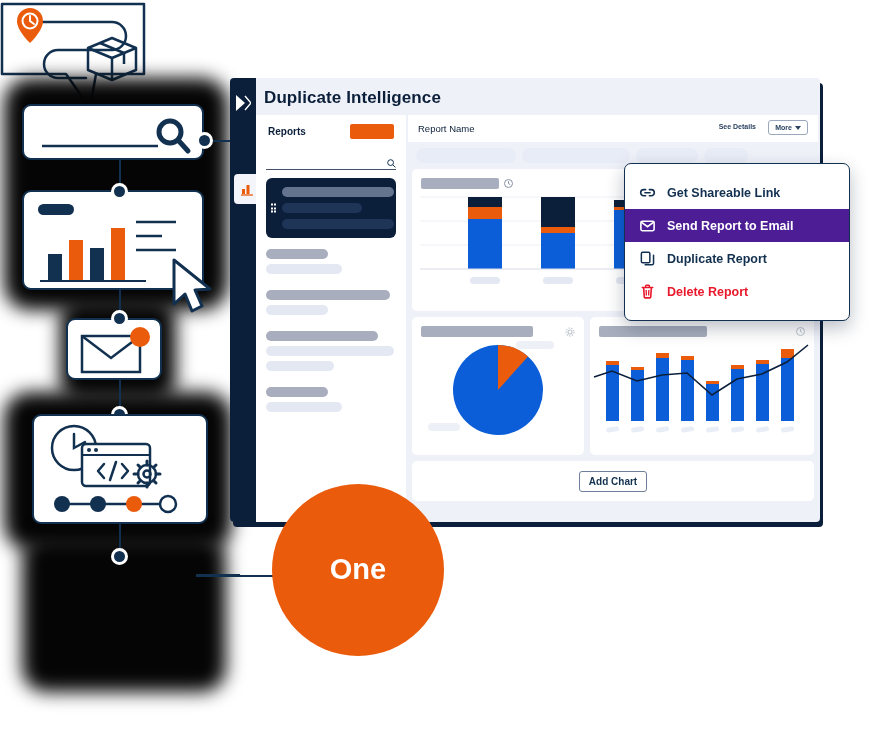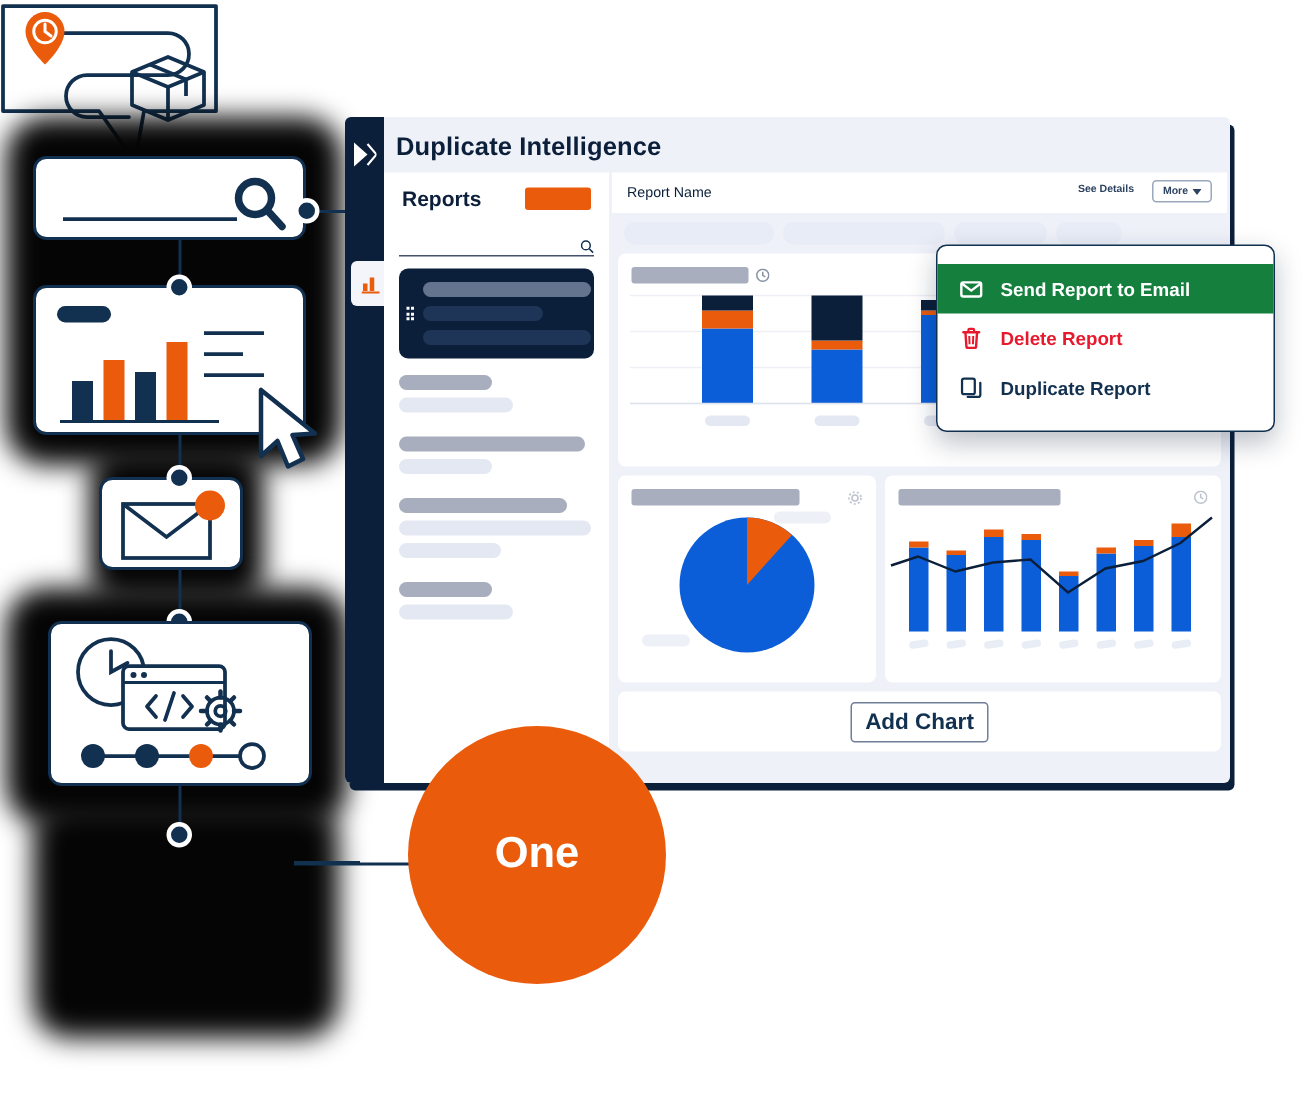--- a/index.html
+++ b/index.html
@@ -70,21 +70,21 @@
   }
 
   #sidebar-panel {
     position: absolute; left: 26px; top: 37px; width: 150px; height: 407px;
     background: #ffffff;
   }
   #sidebar-header {
     display: flex; align-items: center; justify-content: space-between;
     padding: 9px 12px 0 12px;
   }
-  #sidebar-title { font-size: 14px; font-weight: bold; color: #0b1f3a; }
+  #sidebar-title { font-size: 10px; font-weight: bold; color: #0b1f3a; }
   #new-report-button {
     width: 44px; height: 15px; background: #ea5b0c; border-radius: 2px;
   }
   #sidebar-search {
     margin: 12px 10px 0 10px; height: 19px;
     border-bottom: 1.5px solid #45526b;
     display: flex; align-items: flex-end; justify-content: flex-end;
     padding-bottom: 1px;
   }
   #sidebar-list { padding: 8px 10px 0 10px; }
@@ -147,38 +147,38 @@
   .chart-title-skeleton { height: 11px; background: #a8aebd; border-radius: 2px; }
   .card-menu-icon { margin-left: auto; opacity: .55; }
 
   #add-chart-row {
     position: absolute; left: 4px; top: 346px; width: 402px; height: 40px;
     background: #ffffff; border-radius: 5px;
     display: flex; align-items: center; justify-content: center;
   }
   #add-chart-button {
     border: 1px solid #6f7f99; border-radius: 3px;
-    font-size: 15px; font-weight: bold; color: #12304f;
+    font-size: 10px; font-weight: bold; color: #12304f;
     padding: 4px 9px; background: #ffffff;
   }
 
   
   #context-menu {
     position: absolute; left: 624px; top: 163px; width: 226px;
     background: #ffffff; border-radius: 7px;
     border: 1.5px solid #12304f;
     box-shadow: 0 7px 18px rgba(10,25,50,.28);
     padding: 12px 0 12px 0;
   }
   .menu-item {
     display: flex; align-items: center; gap: 11px;
     padding: 8px 14px; font-size: 12.5px; font-weight: bold;
     color: #12304f;
   }
-  .menu-item.highlighted { background: #15803d; color: #ffffff; }
+  .menu-item.highlighted { background: #4c1d95; color: #ffffff; }
   .menu-item.danger { color: #e8192c; }
   .menu-icon { width: 17px; height: 17px; flex: 0 0 17px; }
 
   
   #one-platform-badge {
     position: absolute; left: 272px; top: 484px; width: 172px; height: 172px;
     background: #ea5b0c; border-radius: 50%;
     display: flex; flex-direction: column; align-items: center;
     justify-content: center; color: #ffffff;
     font-size: 29px; font-weight: bold; line-height: 1.08;
@@ -467,42 +467,50 @@
       </svg>
     </div>
 
     <div id="add-chart-row">
       <div id="add-chart-button">Add Chart</div>
     </div>
   </div>
 </div>
 
 <div id="context-menu">
+  <div class="menu-item">
+    <svg class="menu-icon" viewBox="0 0 18 18">
+      <path d="M7 6 H5 a3.2 3.2 0 0 0 0 6.4 H7" fill="none" stroke="#12304f" stroke-width="1.7" stroke-linecap="round"></path>
+      <path d="M11 6 H13 a3.2 3.2 0 0 1 0 6.4 H11" fill="none" stroke="#12304f" stroke-width="1.7" stroke-linecap="round"></path>
+      <line x1="6.3" y1="9.2" x2="11.7" y2="9.2" stroke="#12304f" stroke-width="1.7" stroke-linecap="round"></line>
+    </svg>
+    <span>Get Shareable Link</span>
+  </div>
   <div class="menu-item highlighted">
     <svg class="menu-icon" viewBox="0 0 18 18">
       <rect x="2" y="4.5" width="14" height="10" rx="1.4" fill="none" stroke="#ffffff" stroke-width="1.7"></rect>
       <path d="M2.8 5.6 L9 10.3 L15.2 5.6" fill="none" stroke="#ffffff" stroke-width="1.7" stroke-linecap="round"></path>
     </svg>
     <span>Send Report to Email</span>
+  </div>
+  <div class="menu-item">
+    <svg class="menu-icon" viewBox="0 0 18 18">
+      <rect x="2.5" y="2.5" width="9" height="11" rx="1.4" fill="none" stroke="#12304f" stroke-width="1.6"></rect>
+      <path d="M6.5 15.5 H14 a1.4 1.4 0 0 0 1.4 -1.4 V5.5" fill="none" stroke="#12304f" stroke-width="1.6" stroke-linecap="round"></path>
+    </svg>
+    <span>Duplicate Report</span>
   </div>
   <div class="menu-item danger">
     <svg class="menu-icon" viewBox="0 0 18 18">
       <path d="M3.5 4.8 H14.5" stroke="#e8192c" stroke-width="1.7" stroke-linecap="round"></path>
       <path d="M7 4.8 V3.2 a0.8 0.8 0 0 1 0.8 -0.8 h2.4 a0.8 0.8 0 0 1 0.8 0.8 V4.8" fill="none" stroke="#e8192c" stroke-width="1.6"></path>
       <path d="M4.9 4.8 L5.6 15 a0.9 0.9 0 0 0 0.9 0.8 h5 a0.9 0.9 0 0 0 0.9 -0.8 L13.1 4.8" fill="none" stroke="#e8192c" stroke-width="1.7" stroke-linejoin="round"></path>
       <line x1="7.6" y1="7.4" x2="7.8" y2="13.2" stroke="#e8192c" stroke-width="1.4"></line>
       <line x1="10.4" y1="7.4" x2="10.2" y2="13.2" stroke="#e8192c" stroke-width="1.4"></line>
     </svg>
     <span>Delete Report</span>
   </div>
-  <div class="menu-item">
-    <svg class="menu-icon" viewBox="0 0 18 18">
-      <rect x="2.5" y="2.5" width="9" height="11" rx="1.4" fill="none" stroke="#12304f" stroke-width="1.6"></rect>
-      <path d="M6.5 15.5 H14 a1.4 1.4 0 0 0 1.4 -1.4 V5.5" fill="none" stroke="#12304f" stroke-width="1.6" stroke-linecap="round"></path>
-    </svg>
-    <span>Duplicate Report</span>
-  </div>
 </div>
 
 <div id="badge-connector"></div>
 <div id="one-platform-badge">
   <span>One</span>
 </div>
 
 </body></html>

